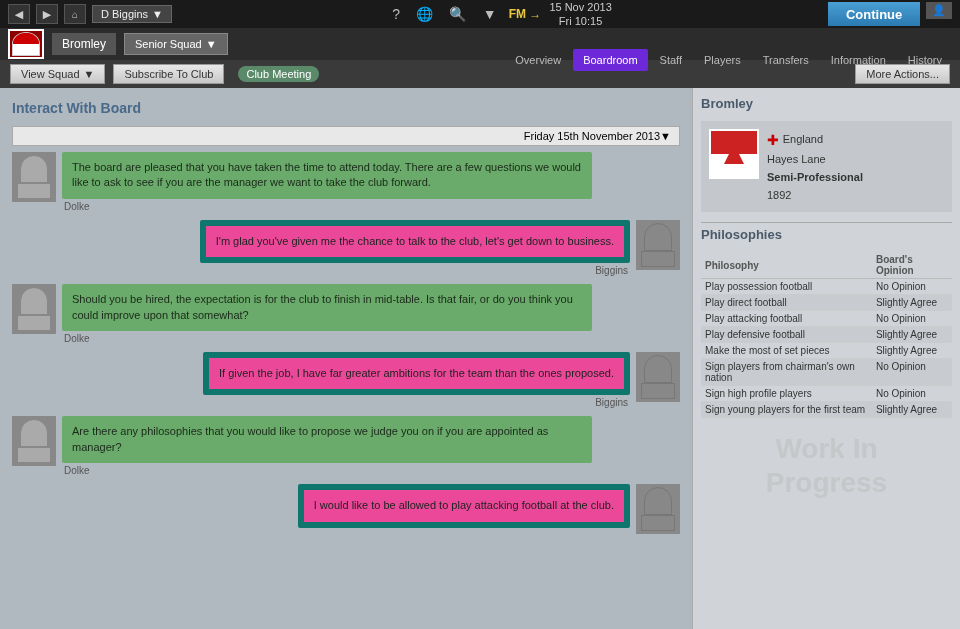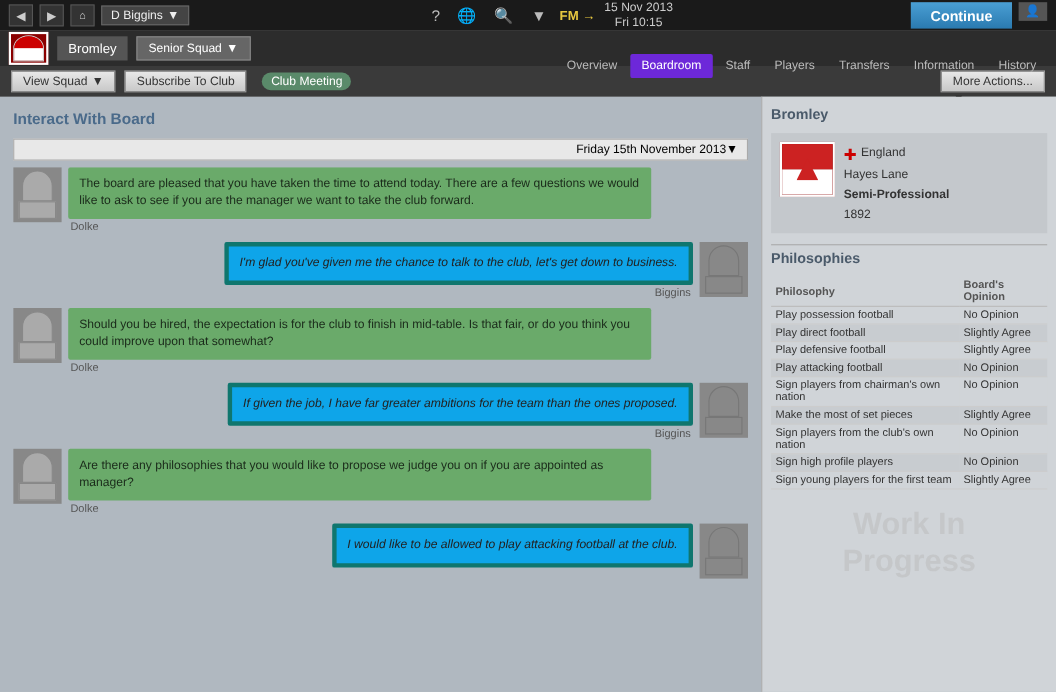--- a/index.html
+++ b/index.html
@@ -198,21 +198,21 @@
       display: flex; flex-direction: column;
       max-width: 530px;
     }
     .chat-bubble {
       padding: 8px 10px;
       font-size: 11px;
       line-height: 1.4;
       border-radius: 2px;
     }
     .bubble-green { background: #6aaa6a; color: #1a2a1a; }
-    .bubble-white { background: #0ea5e9; color: #222; border: 4px solid #0f766e; font-style: italic; }
+    .bubble-white { background: #ec4899; color: #222; border: 6px solid #0f766e; }
     .avatar-name {
       font-size: 10px;
       color: #555;
       margin-top: 2px;
     }
     .chat-row.left .avatar-name { text-align: left; padding-left: 2px; }
     .chat-row.right .avatar-name { text-align: right; padding-right: 2px; }
 
     
     #right-panel {
@@ -499,37 +499,33 @@
       <tbody id="philosophy-tbody">
       <tr>
             <td>Play possession football</td>
             <td>No Opinion</td>
           </tr>
           <tr>
             <td>Play direct football</td>
             <td>Slightly Agree</td>
           </tr>
           <tr>
+            <td>Play attacking football</td>
+            <td>No Opinion</td>
+          </tr>
+          <tr>
             <td>Play defensive football</td>
             <td>Slightly Agree</td>
           </tr>
           <tr>
-            <td>Play attacking football</td>
-            <td>No Opinion</td>
-          </tr>
-          <tr>
-            <td>Sign players from chairman's own nation</td>
-            <td>No Opinion</td>
-          </tr>
-          <tr>
             <td>Make the most of set pieces</td>
             <td>Slightly Agree</td>
           </tr>
           <tr>
-            <td>Sign players from the club's own nation</td>
+            <td>Sign players from chairman's own nation</td>
             <td>No Opinion</td>
           </tr>
           <tr>
             <td>Sign high profile players</td>
             <td>No Opinion</td>
           </tr>
           <tr>
             <td>Sign young players for the first team</td>
             <td>Slightly Agree</td>
           </tr>

